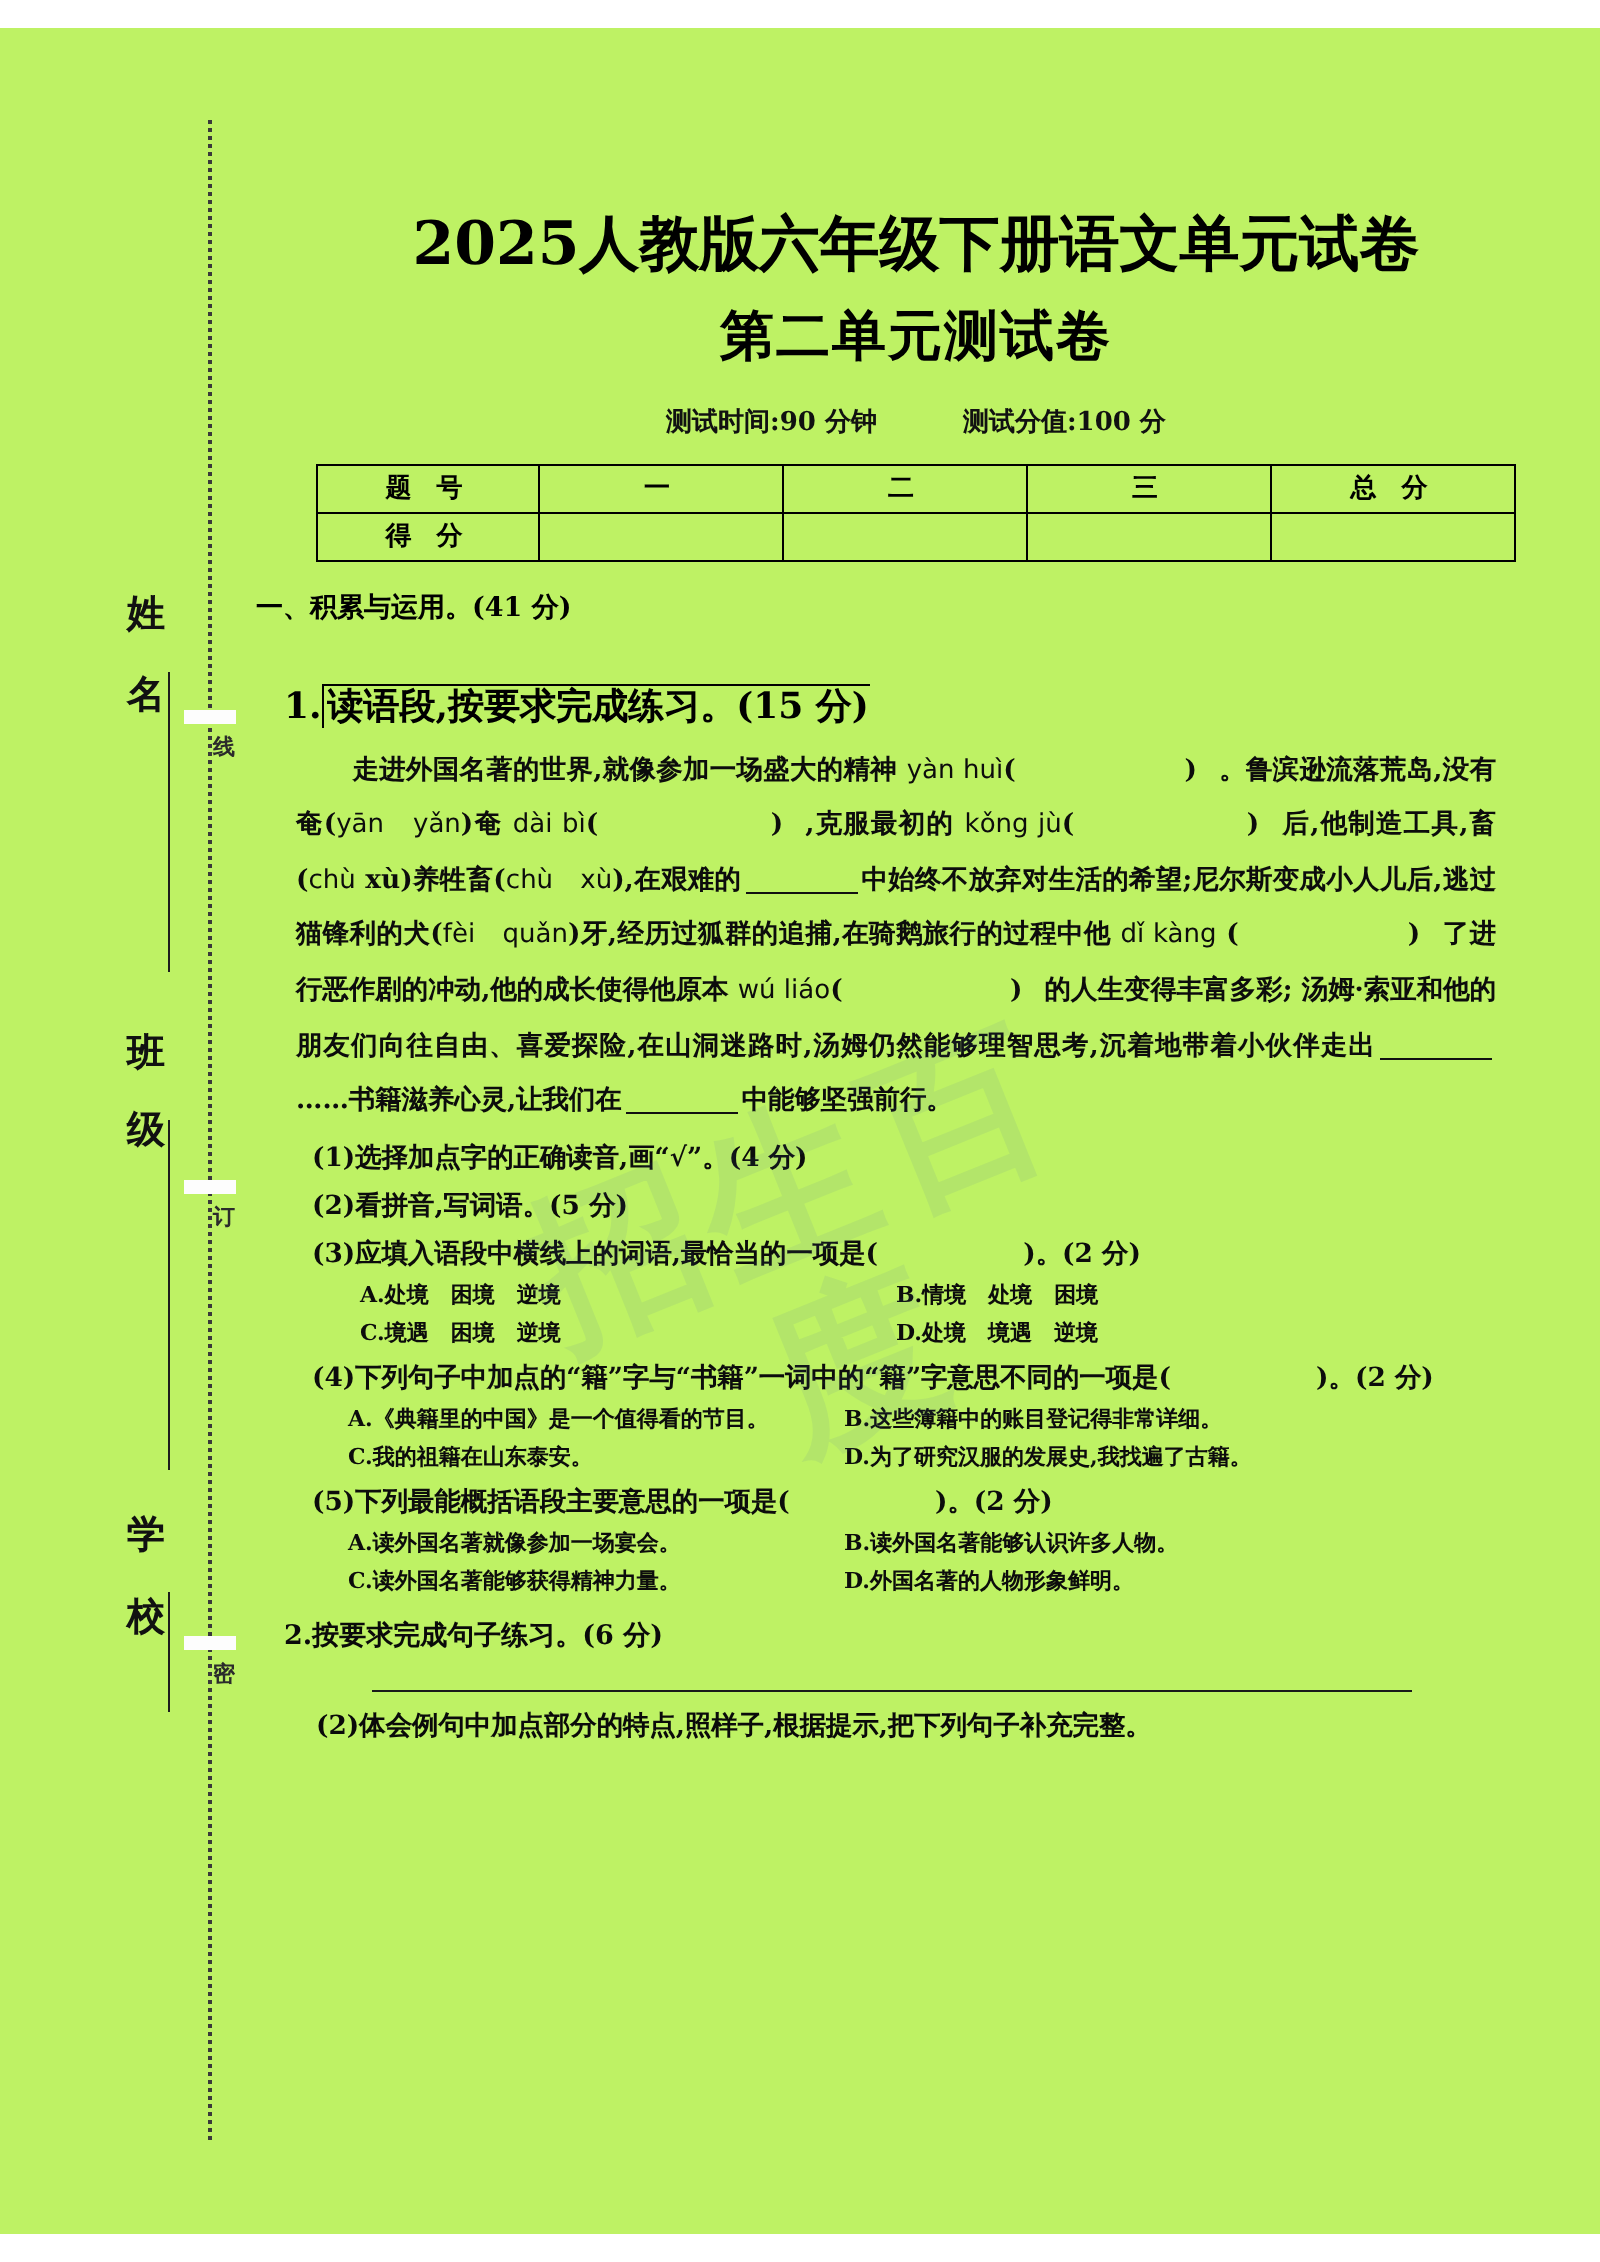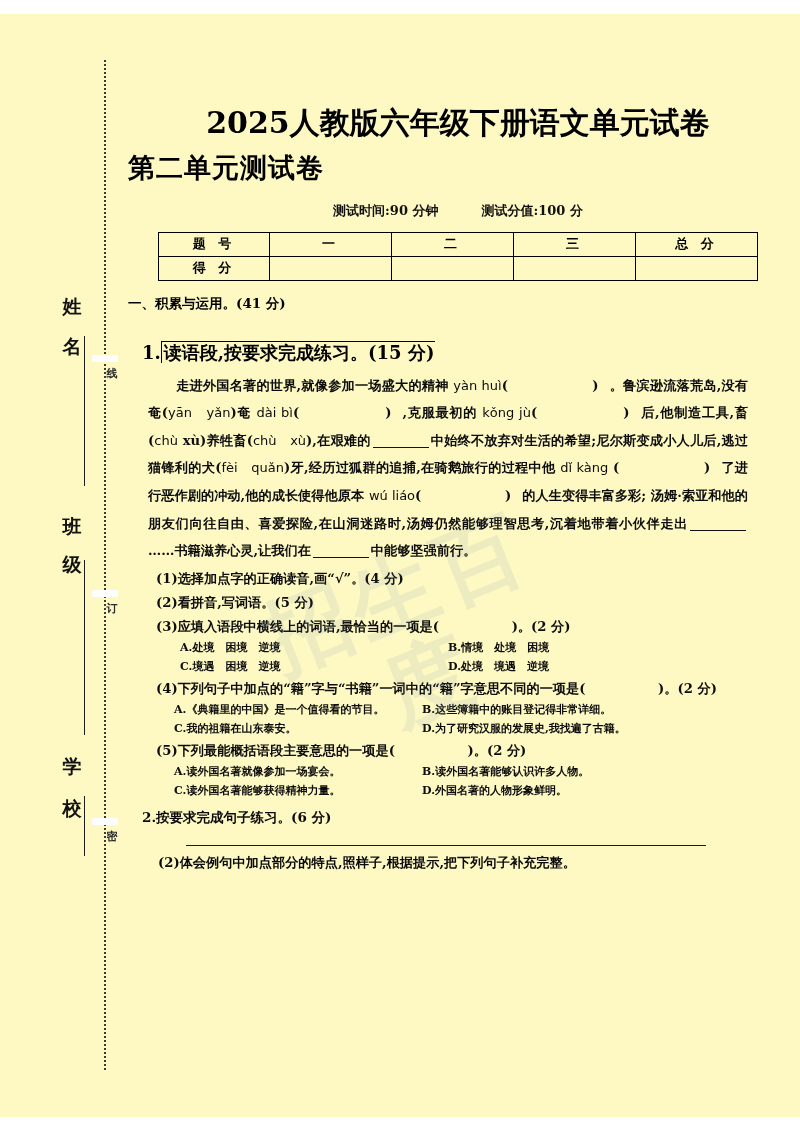--- a/index.html
+++ b/index.html
@@ -13,21 +13,21 @@
     position: relative;
     font-family: "DejaVu Serif", "Liberation Serif", serif;
     color: #0a0a0a;
     overflow: hidden;
   }
 
   
   #page {
     position: absolute;
     inset: 0;
-    background: #fef9c3;
+    background: #bef264;
   }
 
   
   #seal-margin {
     position: absolute;
     left: 0;
     top: 0;
     width: 128px;
     height: 1131px;
   }
@@ -100,20 +100,21 @@
     text-align: center;
     font-size: 30px;
     line-height: 1.25;
     font-weight: 700;
     font-family: "DejaVu Serif", "Liberation Serif", serif;
     letter-spacing: 0px;
     color: #000;
   }
   .doc-subtitle {
     margin: 8px 0 0 0;
+    text-align: center;
     font-size: 27px;
     font-weight: 700;
     letter-spacing: 1px;
     color: #000;
   }
   .meta-row {
     margin-top: 16px;
     display: flex;
     justify-content: center;
     gap: 43px;

